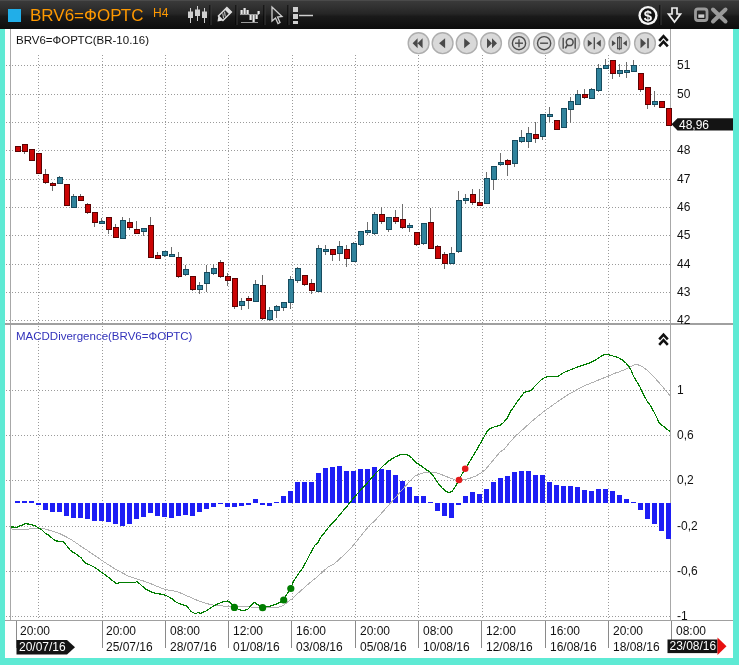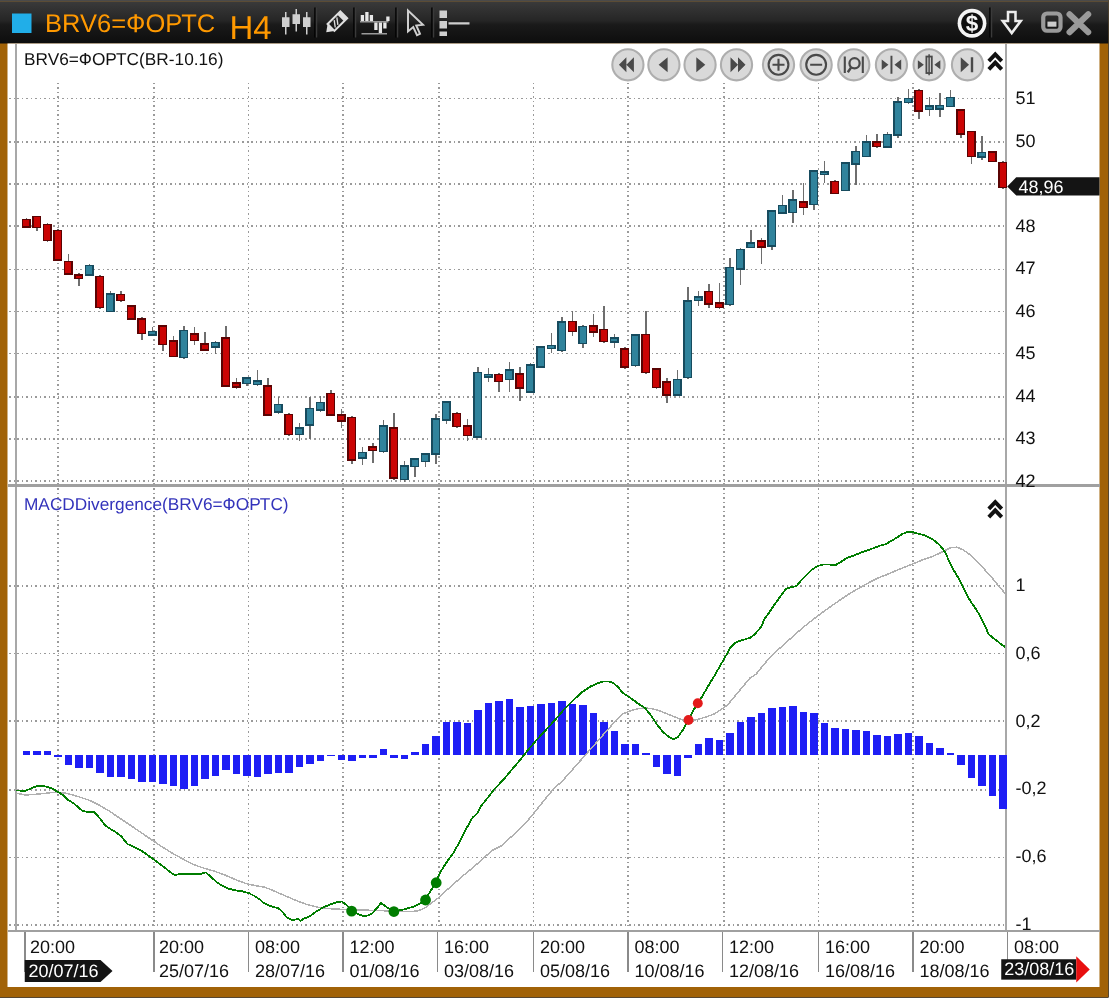--- a/index.html
+++ b/index.html
@@ -1,23 +1,23 @@
 <!DOCTYPE html>
 <html><head><meta charset="utf-8">
 <style>
 * { margin:0; padding:0; box-sizing:border-box; }
 html,body { width:739px; height:665px; background:#000; overflow:hidden;
   font-family:"Liberation Sans", sans-serif; }
-#wrap { position:relative; width:739px; height:665px; background:#a16207; }
+#wrap { position:relative; width:739px; height:665px; background:#5eead4; }
 #titlebar { position:absolute; left:0; top:0; width:739px; height:29px;
   background:linear-gradient(#3a3a3a 0%, #262626 45%, #1a1a1a 55%, #0d0d0d 100%);
   border-top:1px solid #4a4a4a; }
 #bluesq { position:absolute; left:8px; top:8px; width:13px; height:13px; background:#21aee8; }
 #title { position:absolute; left:30px; top:4.5px; font-size:17px; color:#ff9900; letter-spacing:0px; }
-#tf { position:absolute; left:153px; top:4.5px; font-size:22px; color:#ff9900; }
+#tf { position:absolute; left:153px; top:4.5px; font-size:12px; color:#ff9900; }
 #tbicons { position:absolute; left:0; top:0; }
 #chart { position:absolute; left:0; top:28px; }
 </style></head>
 <body>
 <div id="wrap">
 <div id="titlebar">
 <div id="bluesq"></div>
 <div id="title">BRV6=ФОРТС</div>
 <div id="tf">H4</div>
 <svg id="tbicons" width="739" height="28" viewBox="0 0 739 28">

